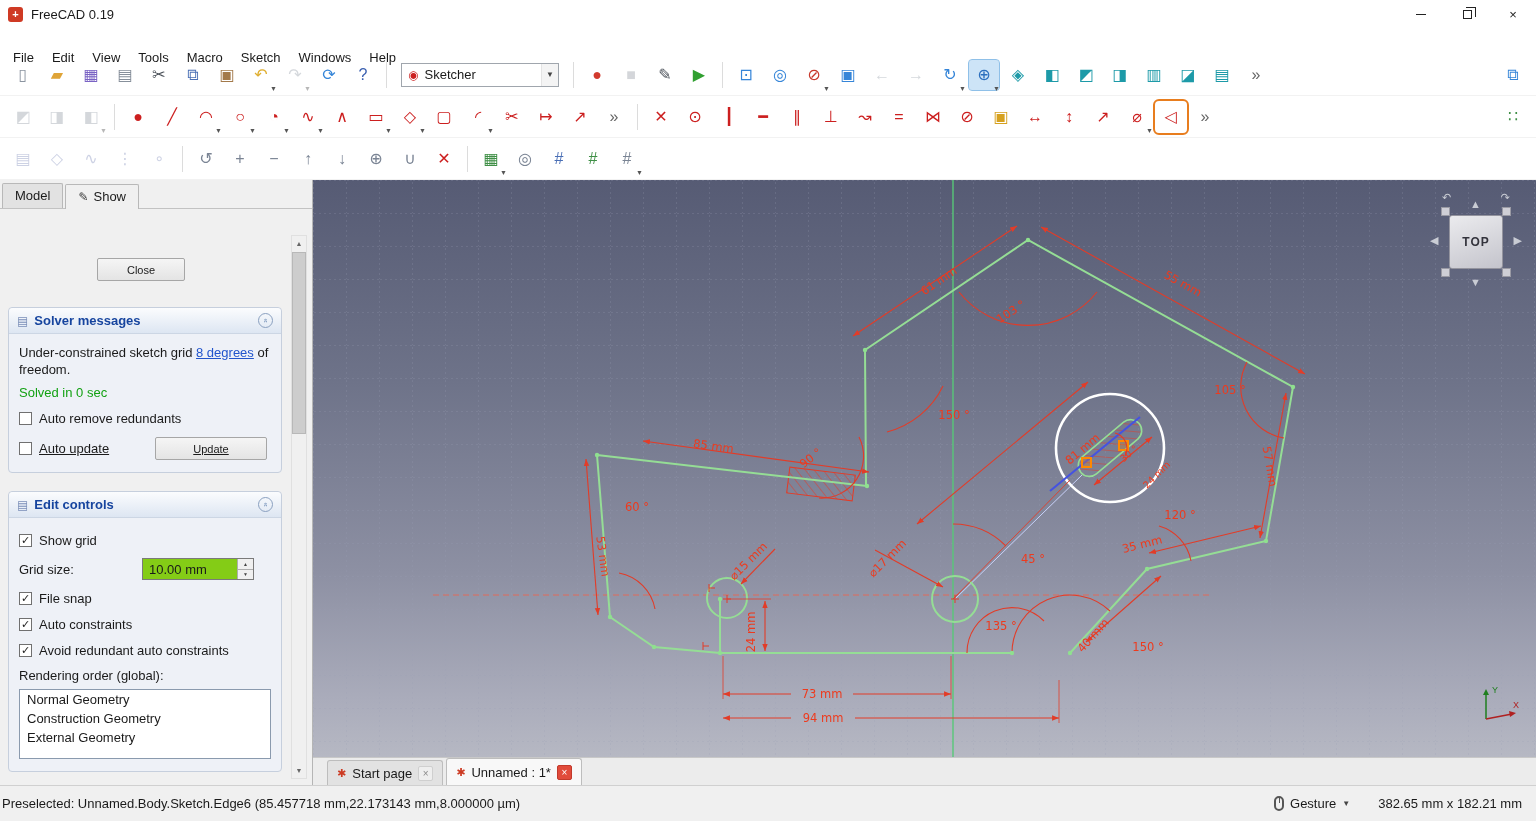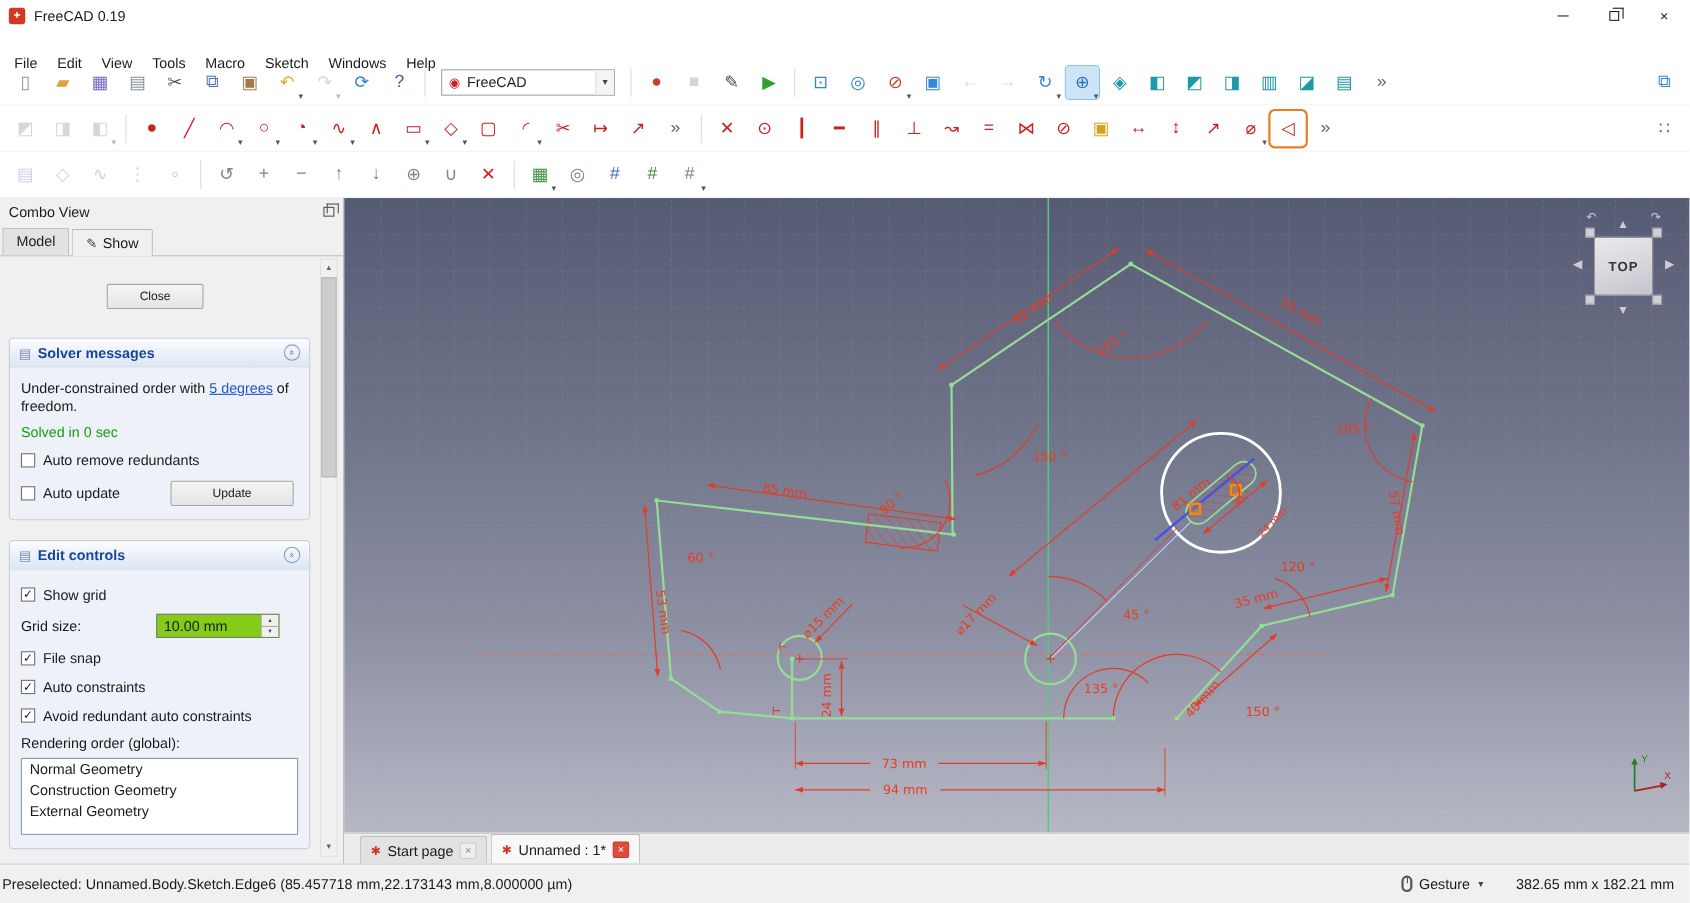--- a/index.html
+++ b/index.html
@@ -68,21 +68,21 @@
     font-size:8px; display:flex; align-items:center; justify-content:center; }
   .chev span { display:inline-block; transform:rotate(-90deg); }
   .tbox-b { padding:4px 10px 12px; }
   .msg { margin-top:6px; line-height:17px; width:252px; }
   .link { color:#2255cc; text-decoration:underline; }
   .solved { color:#13a113; margin-top:7px; }
   .cbrow { display:flex; align-items:center; gap:7px; margin-top:11px; }
   .cb { width:13px; height:13px; background:#fff; border:1px solid #707070; display:inline-flex;
     align-items:center; justify-content:center; font-size:11px; color:#222; flex:none; }
   .cb.checked::after { content:"✓"; margin-top:-1px; }
-  .updrow { justify-content:space-between; padding-right:4px; }
+  .updrow { justify-content:space-between; padding-right:4px;text-decoration:underline; }
   .upd-btn { width:112px; }
   .gsrow { display:flex; align-items:center; margin-top:10px; }
   .gsrow .gslabel { width:123px; }
   .spin { width:112px; height:22px; border:1px solid #7a7a7a; background:#84cc16; display:flex;
     align-items:center; padding-left:6px; position:relative; }
   .spinbtns { position:absolute; right:0; top:0; bottom:0; width:16px; border-left:1px solid #adadad;
     display:flex; flex-direction:column; }
   .spinb { flex:1; background:#f0f0f0; display:flex; align-items:center; justify-content:center;
     font-size:5px; color:#444; }
   .spinb.up { border-bottom:1px solid #adadad; }
@@ -167,21 +167,21 @@
       <div class="tbtn" style="color: rgb(76, 82, 90);">✂</div>
       <div class="tbtn" style="color: rgb(74, 111, 181);">⧉</div>
       <div class="tbtn" style="color: rgb(163, 121, 74);">▣</div>
       <div class="tbtn" style="color: rgb(223, 174, 47);">↶<span class="caret">▼</span></div>
       <div class="tbtn gray" style="color: rgb(154, 162, 172);">↷<span class="caret">▼</span></div>
       <div class="tbtn" style="color: rgb(53, 133, 216);">⟳</div>
       <div class="tbtn" style="color: rgb(58, 95, 176);">?</div>
       <div class="sep"></div>
       <div class="wbcombo">
         <span class="wbicon">◉</span>
-        <span>FreeCAD</span>
+        <span>Sketcher</span>
         <span class="wbcaret">▼</span>
       </div>
       <div class="sep"></div>
       <div class="tbtn" style="color: rgb(210, 58, 46);">●</div>
       <div class="tbtn gray" style="color: rgb(154, 160, 168);">■</div>
       <div class="tbtn" style="color: rgb(76, 82, 90);">✎</div>
       <div class="tbtn" style="color: rgb(49, 160, 49);">▶</div>
       <div class="sep"></div>
       <div class="tbtn" style="color: rgb(53, 133, 216);">⊡</div>
       <div class="tbtn" style="color: rgb(53, 133, 216);">◎</div>
@@ -262,24 +262,20 @@
       <div class="tbtn" style="color: rgb(63, 143, 70);">▦<span class="caret">▼</span></div>
       <div class="tbtn" style="color: rgb(122, 132, 148);">◎</div>
       <div class="tbtn" style="color: rgb(74, 111, 181);">#</div>
       <div class="tbtn" style="color: rgb(63, 143, 70);">#</div>
       <div class="tbtn" style="color: rgb(122, 132, 148);">#<span class="caret">▼</span></div>
     </div>
 
   <div class="main">
 
     <div class="combo">
-      <div class="cv-header">
-        <span class="cv-title">Combo View</span>
-        <span class="float-ic"></span>
-      </div>
       <div class="ct-tabs">
         <div class="ctab">
           <span>Model</span>
         </div>
         <div class="ctab active">
           <span class="penicon">✎</span>
           <span>Show</span>
         </div>
       </div>
 
@@ -288,21 +284,21 @@
 
         <div class="tbox solver">
           <div class="tbox-h">
             <span class="bxicon">▤</span>
             <span class="tbox-t">Solver messages</span>
             <span class="chev">
                 <span>»</span>
               </span>
           </div>
           <div class="tbox-b">
-            <div class="msg"><span>Under-constrained order with </span><span class="link">5 degrees</span><span> of freedom.</span></div>
+            <div class="msg"><span>Under-constrained sketch grid </span><span class="link">8 degrees</span><span> of freedom.</span></div>
             <div class="solved">Solved in 0 sec</div>
             <div class="cbrow">
               <span class="cb"></span>
               <span>Auto remove redundants</span>
             </div>
             <div class="cbrow updrow">
               <span style="display:flex;align-items:center;gap:7px;">
                 <span class="cb"></span>
                 <span>Auto update</span>
               </span>

